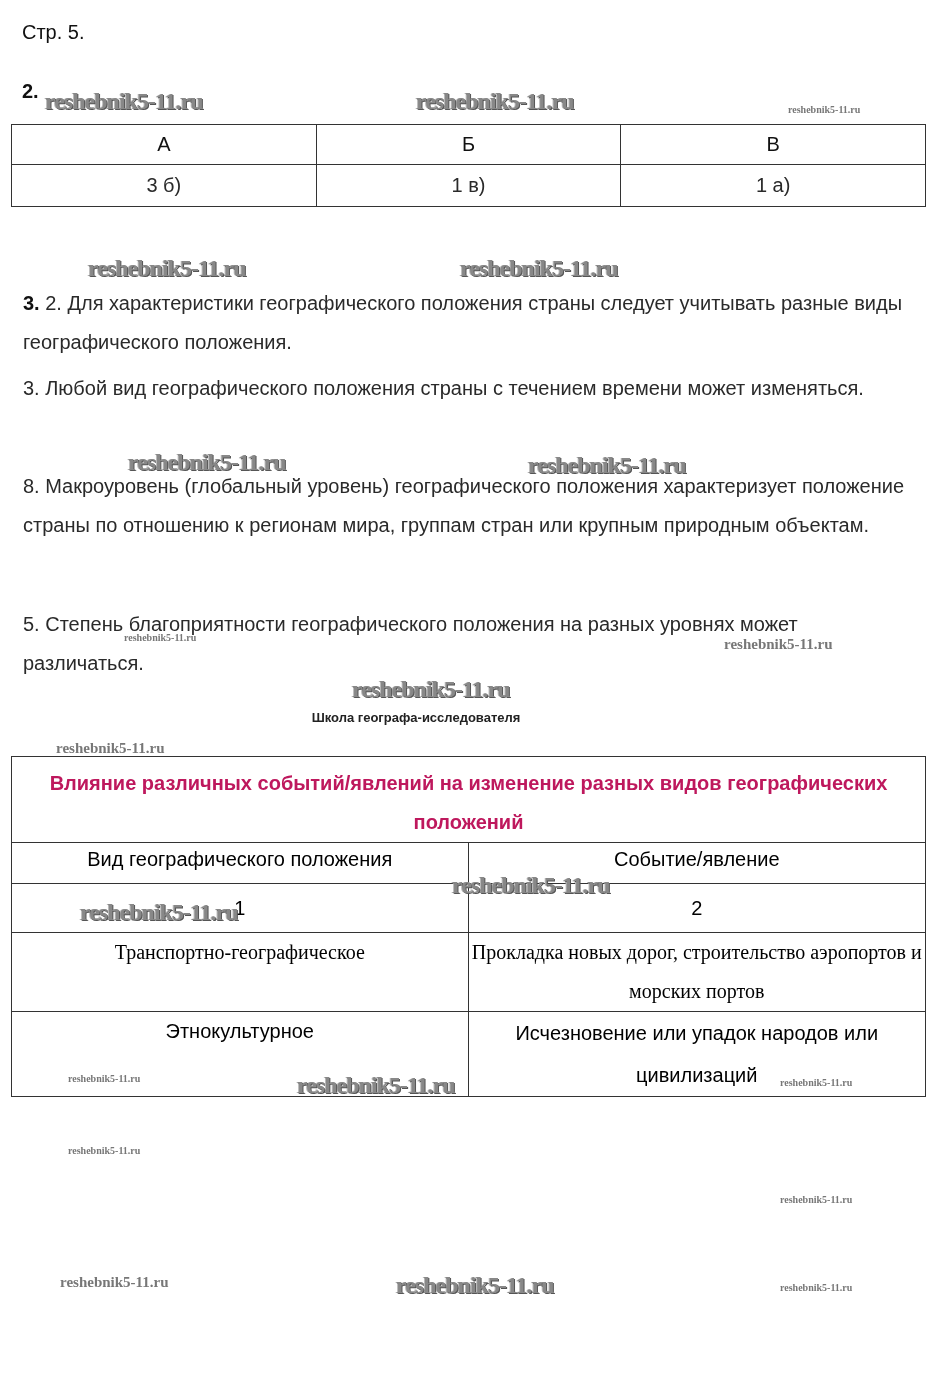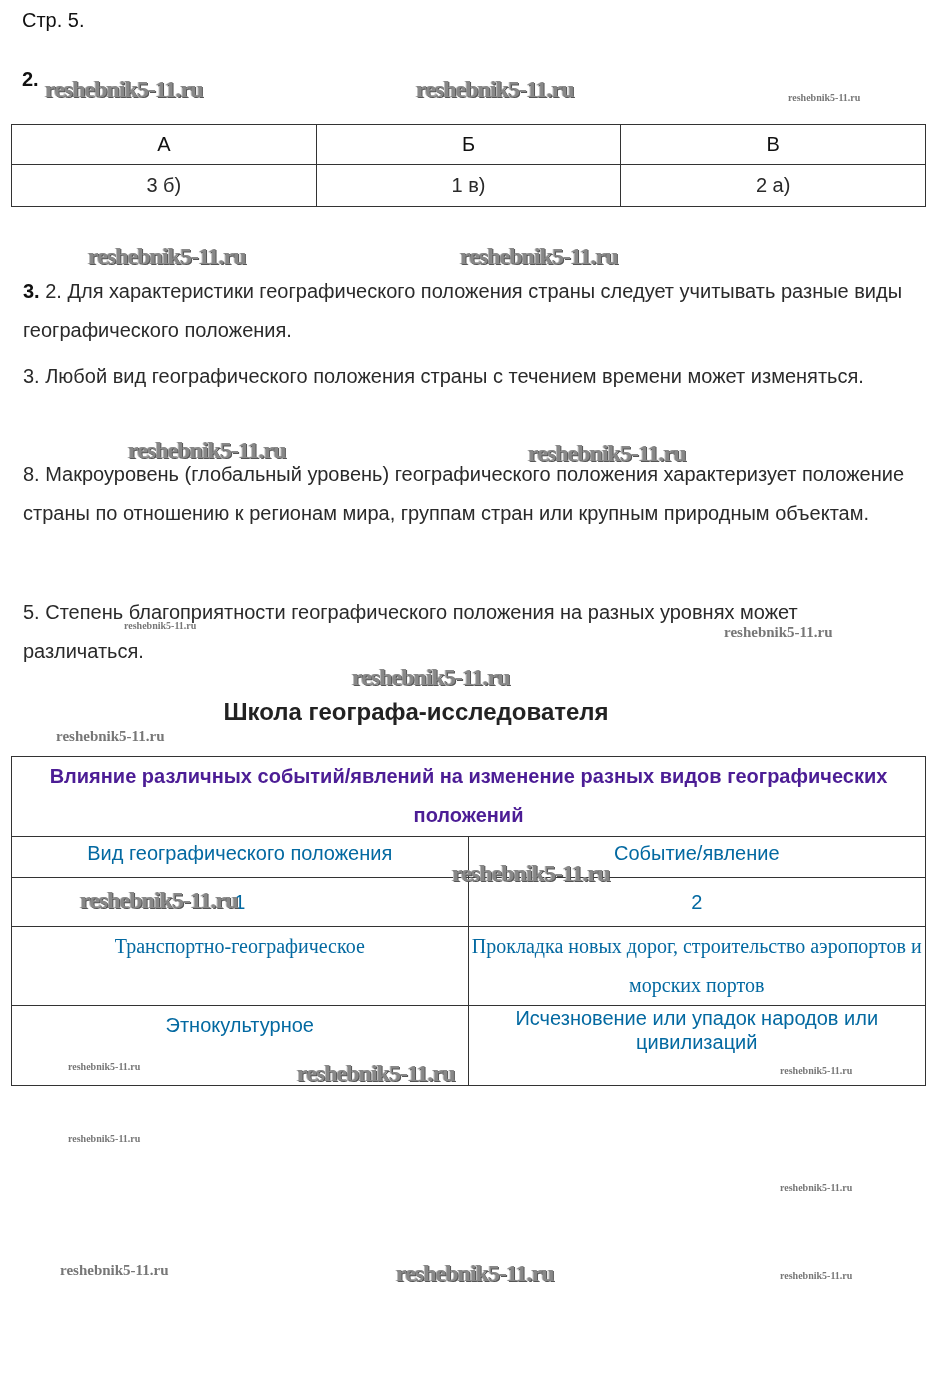--- a/index.html
+++ b/index.html
@@ -1,47 +1,47 @@
 <!DOCTYPE html>
 <html><head>
 <meta charset="utf-8">
 <style>
   * { box-sizing: border-box; margin: 0; padding: 0; }
   html, body { width: 940px; height: 1392px; background: #ffffff; overflow: hidden; }
   body { position: relative; font-family: "Liberation Sans", sans-serif; color: #222; }
-  .abs { position: absolute; }
+  .abs { position: absolute; margin-top: 12px; }
   .page-label { left: 22px; top: 9px; font-size: 20px; color: #111; }
   .task-num { font-size: 20px; font-weight: bold; color: #111; }
   .para { left: 23px; width: 900px; font-size: 20px; line-height: 39px; color: #2a2a2a; }
   .wm { font-family: Liberation Serif, serif; font-weight: bold; color: #888; letter-spacing: -1px;
         text-shadow: 1px 1px 0 #555, -1px 0 0 #bbb; white-space: nowrap; pointer-events: none; }
   .wm-big { font-size: 24px; }
   .wm-small { font-size: 10px; color: #777; text-shadow: none; letter-spacing: 0; }
   .wm-med { font-size: 15px; color: #777; text-shadow: none; letter-spacing: 0; }
 
   table { border-collapse: collapse; position: absolute; }
   .t1 { left: 11px; top: 124px; width: 915px; }
   .t1 td { border: 1px solid #333; text-align: center; font-size: 20px; color: #2a2a2a; height: 40px; width: 305px; }
   .t1 tr:first-child td { height: 40px; color: #111; }
   .t1 tr:last-child td { height: 42px; }
 
-  .section-title { left: 0; width: 832px; top: 698px; text-align: center; font-size: 24px; font-weight: bold; color: #222; }
+  .section-title { left: 0; width: 832px; top: 698px; text-align: center; font-size: 13px; font-weight: bold; color: #222; }
 
   .t2 { left: 11px; top: 756px; width: 915px; }
-  .t2 td { border: 1px solid #333; text-align: center; vertical-align: top; font-size: 20px; line-height: 39px; color: #0369a1; }
-  .t2 .cap { font-weight: bold; color: #4c1d95; height: 80px; padding-top: 0; }
+  .t2 td { border: 1px solid #333; text-align: center; vertical-align: top; font-size: 20px; line-height: 39px; color: #000000; }
+  .t2 .cap { font-weight: bold; color: #be185d; height: 80px; padding-top: 7px; }
   .t2 td.c1 { width: 457px; }
   .t2 td.c2 { width: 458px; }
   .t2 .hdr td { height: 41px; line-height: 32px; }
   .t2 .idx td { height: 40px; line-height: 48px; }
   .t2 .r1 td { height: 120px; }
   .t2 .r2 td { height: 120px; }
   .t2 .r3 td { height: 79px; font-family: Liberation Serif, serif; }
   .t2 .r4 td { height: 80px; }
-  .t2 .r4 td.c2 { line-height: 24px; }
+  .t2 .r4 td.c2 { line-height: 42px; }
 </style>
 </head>
 <body>
 
 <div class="abs page-label">Стр. 5.</div>
 
 <div class="abs task-num" style="left:22px; top:68px;">2.</div>
 
 <div class="abs wm wm-big" style="left:45px; top:76px;">reshebnik5-11.ru</div>
 <div class="abs wm wm-big" style="left:416px; top:76px;">reshebnik5-11.ru</div>
@@ -50,21 +50,21 @@
 <table class="t1">
   <tbody>
       <tr>
     <td>А</td>
     <td>Б</td>
     <td>В</td>
   </tr>
   <tr>
     <td>3 б)</td>
     <td>1 в)</td>
-    <td>2 а)</td>
+    <td>1 а)</td>
   </tr>
 </tbody>
   </table>
 
 <div class="abs wm wm-big" style="left:88px; top:243px;">reshebnik5-11.ru</div>
 <div class="abs wm wm-big" style="left:460px; top:243px;">reshebnik5-11.ru</div>
 
 <div class="abs para" style="top:272px;">
   <span class="task-num">3.</span>
   <span>2. Для характеристики географического положения страны следует учитывать разные виды географического положения.</span>

